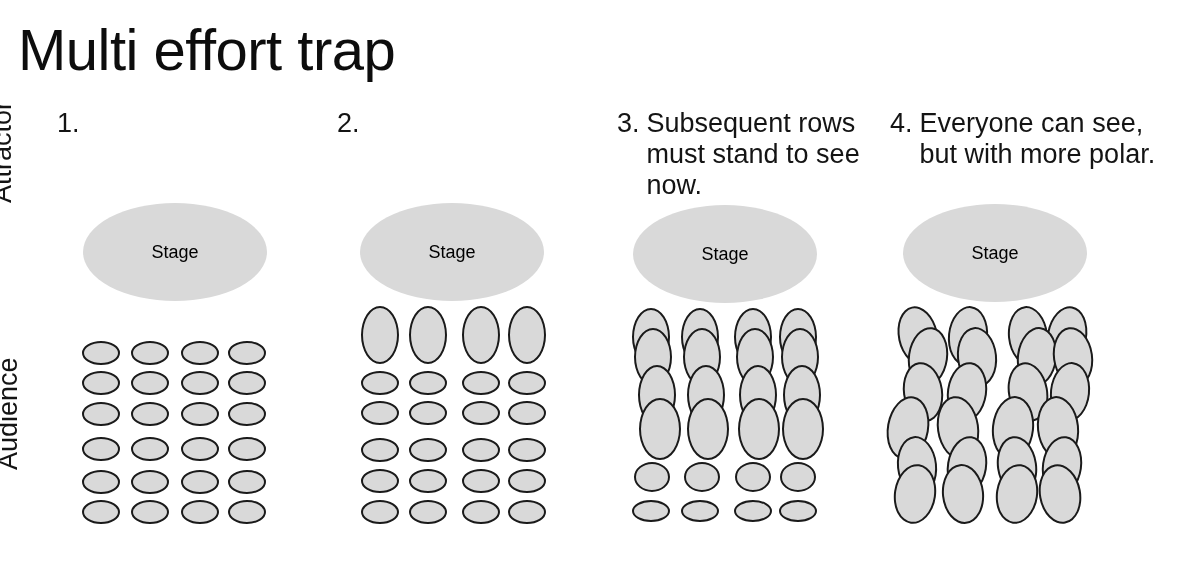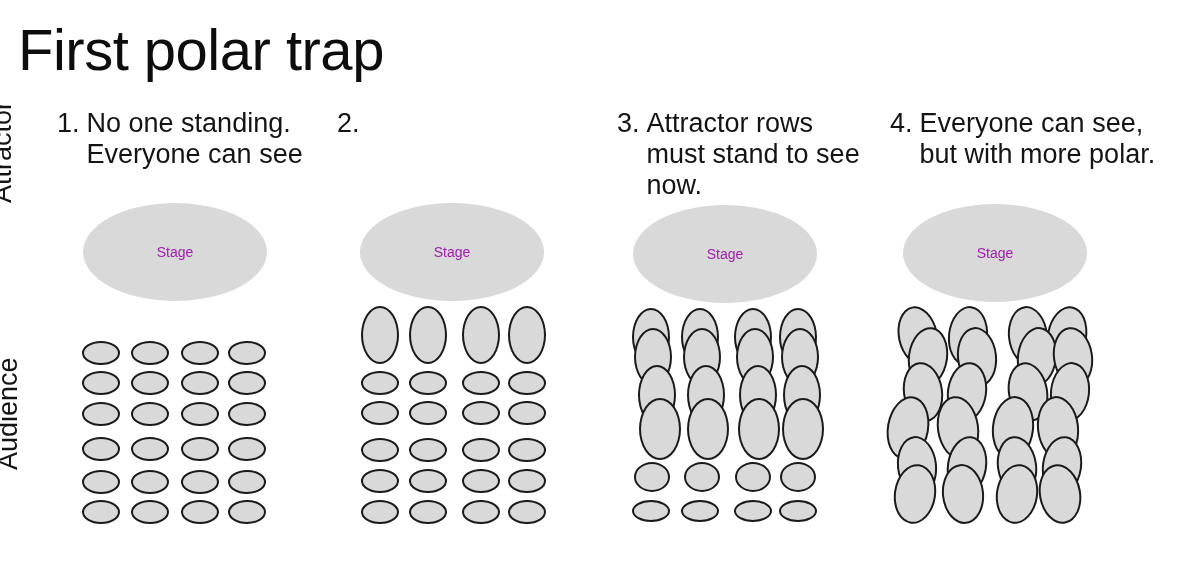--- a/index.html
+++ b/index.html
@@ -56,52 +56,50 @@
   .cap-3 { left: 890px; }
   .stage {
     position: absolute;
     border-radius: 50%;
     background: var(--fill, #d9d9d9);
     display: flex;
     align-items: center;
     justify-content: center;
   }
   .stage span {
-    font-size: 14px;
-    color: #a21caf;
+    font-size: 18px;
+    color: #000000;
   }
   .person {
     position: absolute;
     border-radius: 50%;
     background: var(--fill, #d9d9d9);
     border: 2px solid var(--stroke, #1a1a1a);
     box-sizing: border-box;
   }
 </style>
 </head>
 <body>
 
 <div id="canvas">
 
-  <h1 class="title">First polar trap</h1>
+  <h1 class="title">Multi effort trap</h1>
 
   <div class="vlabel attractor">Attractor</div>
   <div class="vlabel audience">Audience</div>
 
   <div class="caption cap-0">
     <span class="num">1.</span>
-    <span class="cap-text">No one standing.
-Everyone can see</span>
   </div>
   <div class="caption cap-1">
     <span class="num">2.</span>
   </div>
   <div class="caption cap-2">
     <span class="num">3.</span>
-    <span class="cap-text">Attractor rows
+    <span class="cap-text">Subsequent rows
 must stand to see
 now.</span>
   </div>
   <div class="caption cap-3">
     <span class="num">4.</span>
     <span class="cap-text">Everyone can see,
 but with more polar.</span>
   </div>
 
   <div class="stage" id="stage-0" style="left: 83px; top: 203px; width: 184px; height: 98px;">

